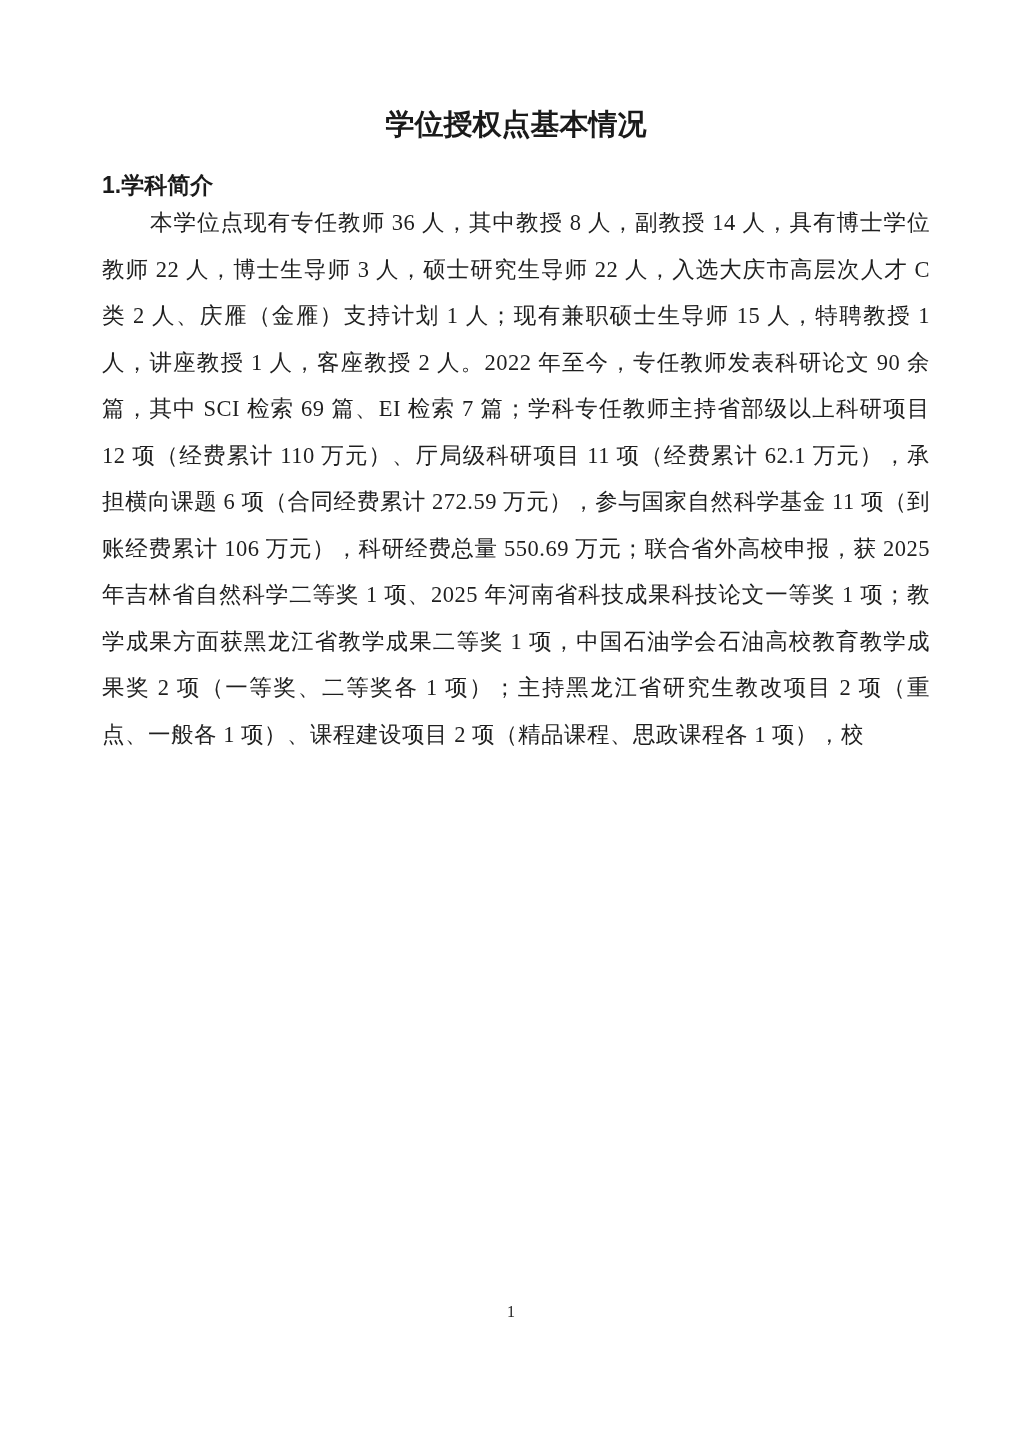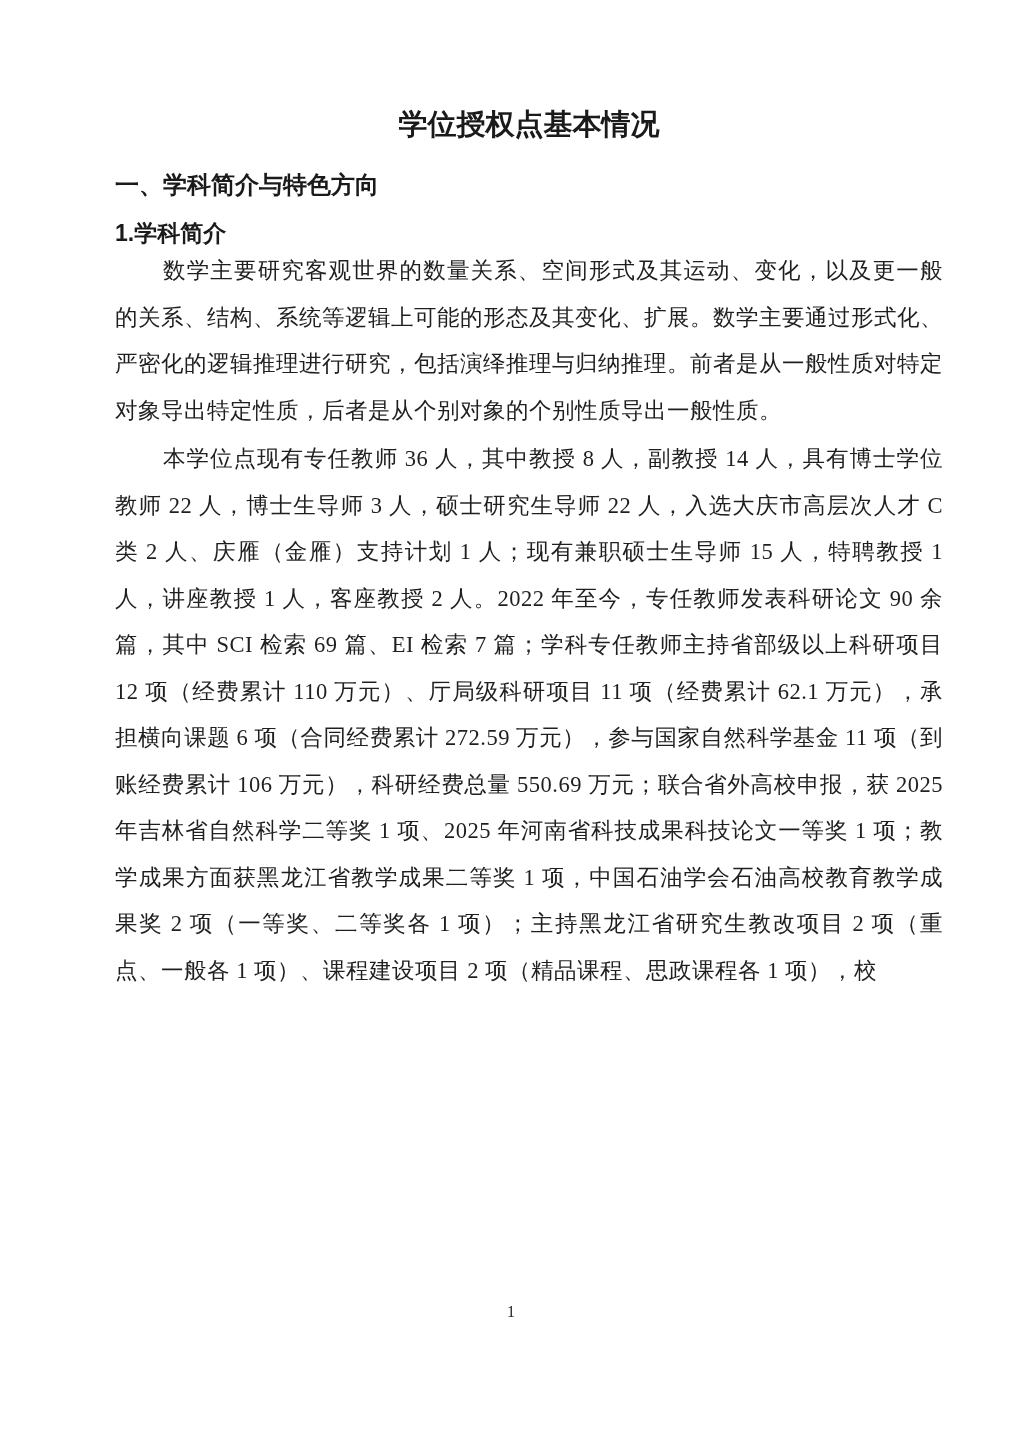--- a/index.html
+++ b/index.html
@@ -13,21 +13,21 @@
     width: 1022px;
     height: 1433px;
     margin: 0 auto;
     background: #ffffff;
     overflow: hidden;
     font-family: "Liberation Serif", "DejaVu Serif", serif;
     color: #1a1a1a;
   }
   .content {
     position: absolute;
-    left: 115px;
+    left: 102px;
     top: 104px;
     width: 828px;
   }
   .doc-title {
     font-family: "Liberation Sans", "DejaVu Sans", sans-serif;
     font-size: 29px;
     font-weight: bold;
     line-height: 40px;
     text-align: center;
     margin: 0 0 26px 0;
@@ -67,19 +67,17 @@
     font-size: 16px;
     color: #1f1f1f;
   }
 </style>
 </head>
 <body>
 
 <div class="page">
   <div class="content">
     <h1 class="doc-title">学位授权点基本情况</h1>
-    <h2 class="section-heading">一、学科简介与特色方向</h2>
     <h3 class="subsection-heading">1.学科简介</h3>
-    <p class="body-para">数学主要研究客观世界的数量关系、空间形式及其运动、变化，以及更一般的关系、结构、系统等逻辑上可能的形态及其变化、扩展。数学主要通过形式化、严密化的逻辑推理进行研究，包括演绎推理与归纳推理。前者是从一般性质对特定对象导出特定性质，后者是从个别对象的个别性质导出一般性质。</p>
     <p class="body-para">本学位点现有专任教师 36 人，其中教授 8 人，副教授 14 人，具有博士学位教师 22 人，博士生导师 3 人，硕士研究生导师 22 人，入选大庆市高层次人才 C 类 2 人、庆雁（金雁）支持计划 1 人；现有兼职硕士生导师 15 人，特聘教授 1 人，讲座教授 1 人，客座教授 2 人。2022 年至今，专任教师发表科研论文 90 余篇，其中 SCI 检索 69 篇、EI 检索 7 篇；学科专任教师主持省部级以上科研项目 12 项（经费累计 110 万元）、厅局级科研项目 11 项（经费累计 62.1 万元），承担横向课题 6 项（合同经费累计 272.59 万元），参与国家自然科学基金 11 项（到账经费累计 106 万元），科研经费总量 550.69 万元；联合省外高校申报，获 2025 年吉林省自然科学二等奖 1 项、2025 年河南省科技成果科技论文一等奖 1 项；教学成果方面获黑龙江省教学成果二等奖 1 项，中国石油学会石油高校教育教学成果奖 2 项（一等奖、二等奖各 1 项）；主持黑龙江省研究生教改项目 2 项（重点、一般各 1 项）、课程建设项目 2 项（精品课程、思政课程各 1 项），校</p>
   </div>
   <div class="page-number">1</div>
 </div>
 
 </body></html>

